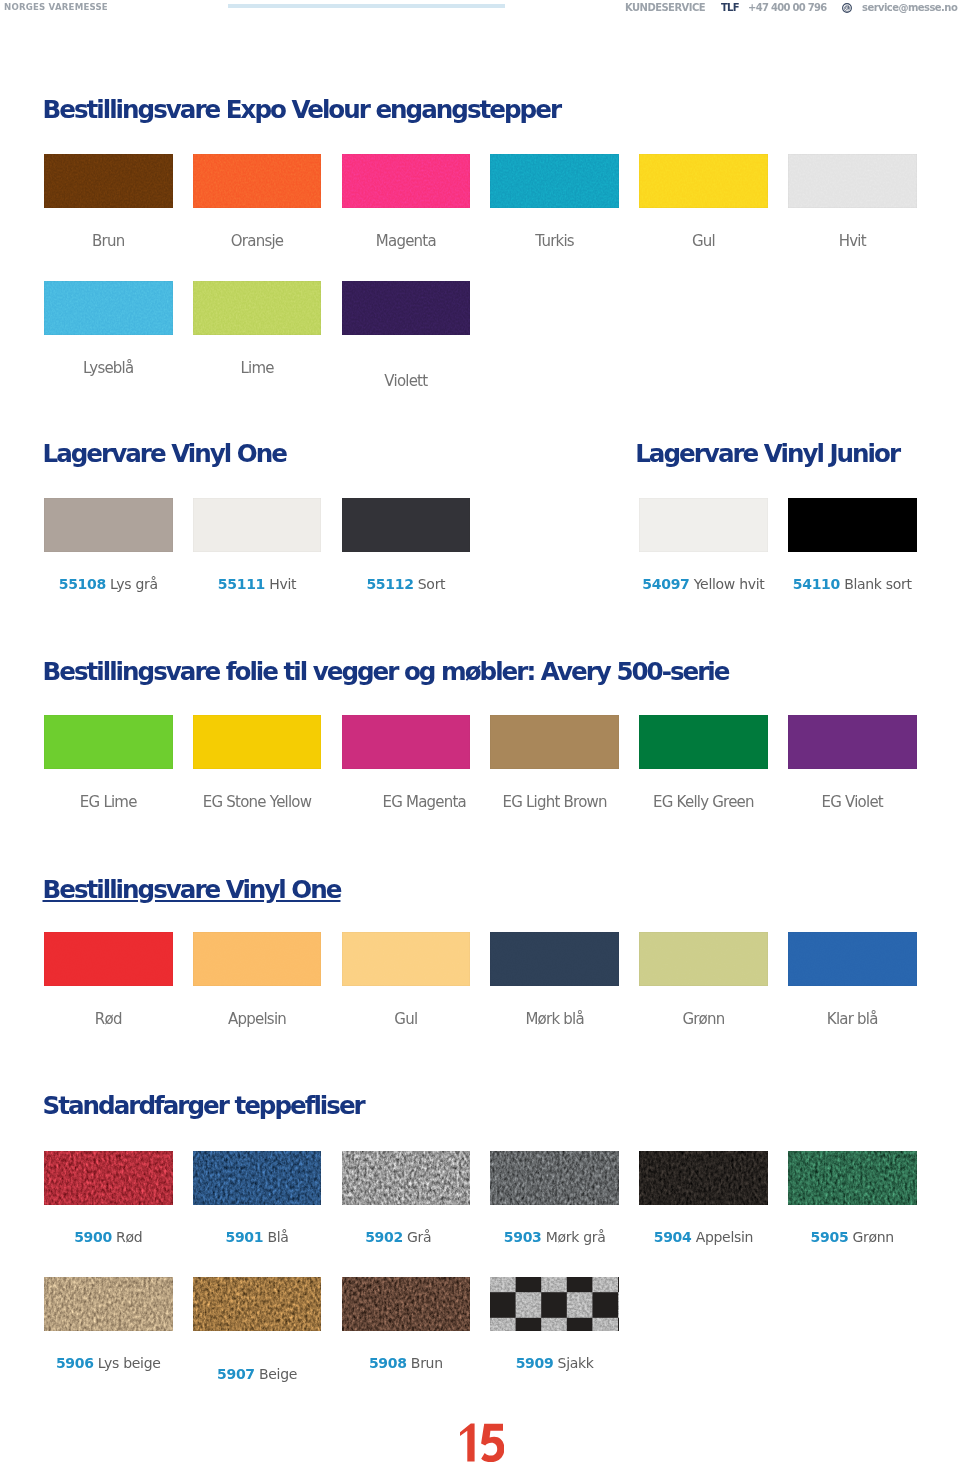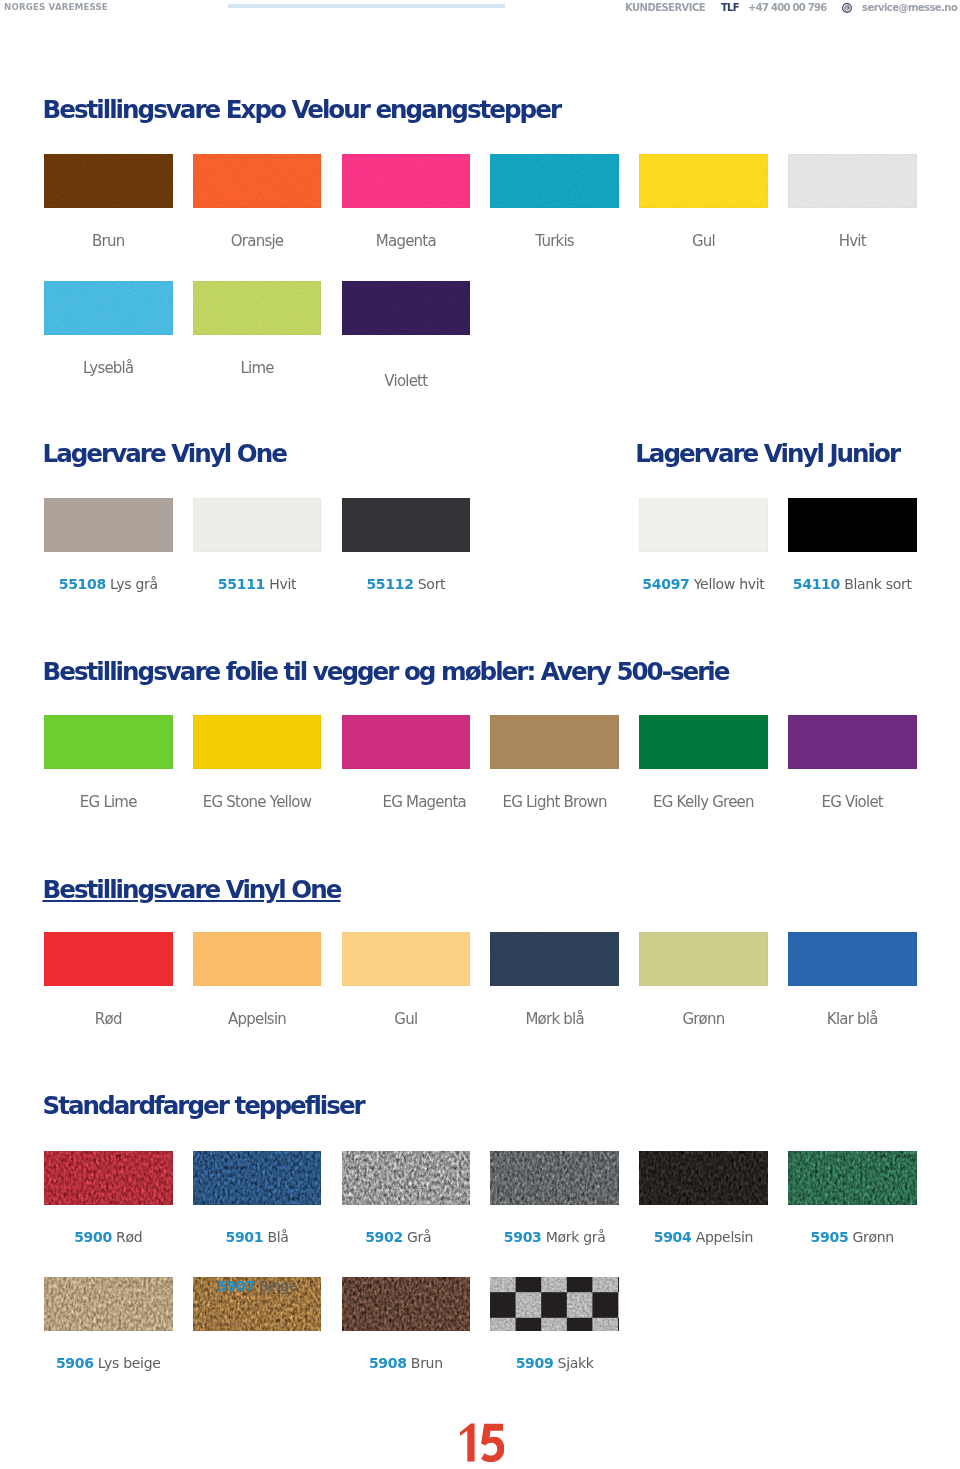--- a/index.html
+++ b/index.html
@@ -382,21 +382,21 @@
             <feComponentTransfer result="t">
               <feFuncR type="table" tableValues="0.2175 0.9982"></feFuncR>
               <feFuncG type="table" tableValues="0.1486 0.7612"></feFuncG>
               <feFuncB type="table" tableValues="0.0569 0.4451"></feFuncB>
             </feComponentTransfer>
           </filter>
           <rect width="128.5" height="54" filter="url(#cpt57)"></rect>
         </svg>
         <div class="edge"></div>
       </div>
-      <div class="caption coded" style="left: 192.8px; top: 1280px;"><span class="code">5907</span> <span class="cname">Beige</span></div>
+      <div class="caption coded" style="left: 192.8px; top: 1368px;"><span class="code">5907</span> <span class="cname">Beige</span></div>
       <div class="swatch" style="left: 341.6px; top: 1277px;">
         <div class="fill" style="background: rgb(88, 62, 49);"></div>
         <svg class="tex carpet" width="128.5" height="54" viewBox="0 0 128.5 54">
           <filter id="cpt58" x="0%" y="0%" width="100%" height="100%" color-interpolation-filters="sRGB">
             <feTurbulence type="fractalNoise" baseFrequency="0.40 0.26" numOctaves="5" seed="409" result="n"></feTurbulence>
             <feColorMatrix in="n" type="matrix" values="0.9 0.55 0.25 0 -0.35   0.9 0.55 0.25 0 -0.35   0.9 0.55 0.25 0 -0.35   0 0 0 0 1" result="g"></feColorMatrix>
             <feComponentTransfer result="t">
               <feFuncR type="table" tableValues="0.0889 0.6773"></feFuncR>
               <feFuncG type="table" tableValues="0.0460 0.4937"></feFuncG>
               <feFuncB type="table" tableValues="0.0246 0.4020"></feFuncB>

